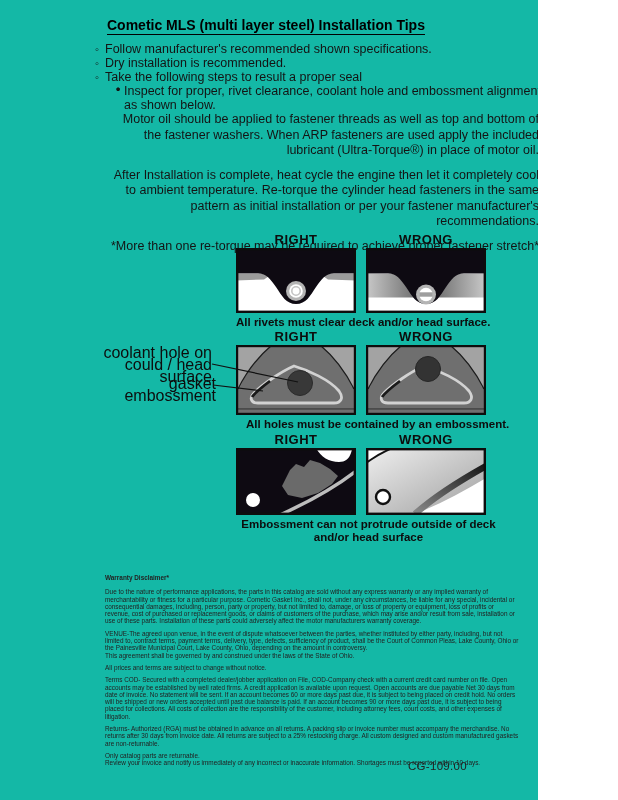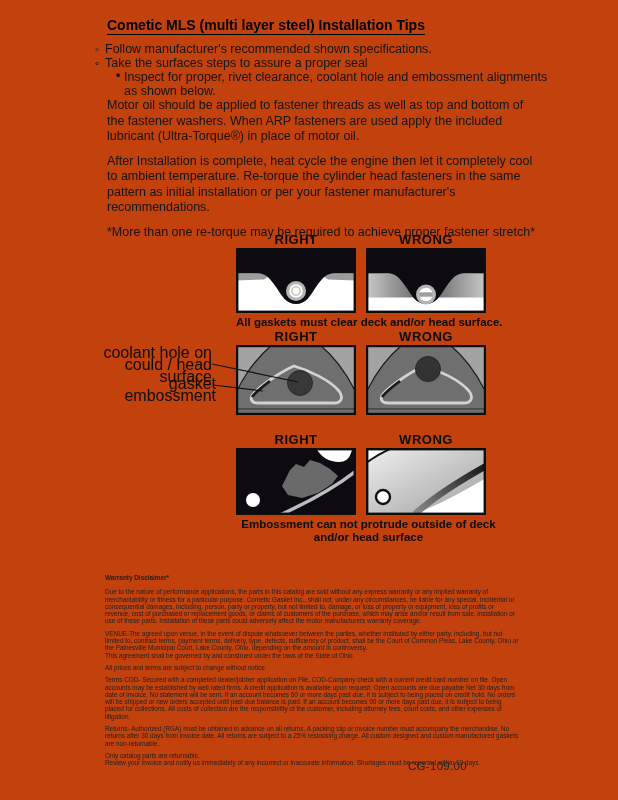--- a/index.html
+++ b/index.html
@@ -1,19 +1,19 @@
 <!DOCTYPE html>
 <html><head>
 <meta charset="utf-8">
 <style>
   html,body{margin:0;padding:0;background:#ffffff;}
   .page{
     position:relative;
-    width:618px;height:800px;
-    background:#c2410c;
+    width:538px;height:800px;
+    background:#14b8a6;
     font-family:"Liberation Sans", sans-serif;
     color:#111;
     overflow:hidden;
   }
   
   .content-top{position:absolute;left:95px;top:16px;width:455px;}
   .doc-title{
     display:inline-block;
     margin:0 0 7px 12px;
     font-size:14px;font-weight:bold;color:#000;
@@ -24,21 +24,21 @@
   }
   .bullet{padding-left:10px;}
   .bullet .marker{position:absolute;left:0;top:0;font-size:11px;}
   .sub-bullet{padding-left:29px;}
   .sub-bullet .marker{position:absolute;left:21px;top:-1px;font-size:12px;}
   .diesel-heading{
     margin:14px 0 6px 12px;font-size:12.5px;font-weight:bold;color:#000;
   }
   .para{
     margin:0 0 9px 12px;width:432px;
-    font-size:12.5px;line-height:15.5px;color:#141414;
+    font-size:12.5px;line-height:15.5px;color:#141414;text-align:right;
   }
   
   .fig{position:absolute;left:236px;width:252px;}
   .fig-labels{display:flex;width:250px;margin-bottom:1px;}
   .fig-labels span{
     width:120px;text-align:center;font-size:13px;font-weight:700;
     letter-spacing:.5px;color:#0d0d0d;
   }
   .fig-labels span + span{margin-left:10px;}
   .fig-boxes{display:flex;}
@@ -75,24 +75,25 @@
 
   <div class="content-top">
     <h1 class="doc-title">Cometic MLS (multi layer steel) Installation Tips</h1>
 
     <div class="bullet">
       <span class="marker">◦</span>
       <span>Follow manufacturer's recommended shown specifications.</span>
     </div>
     <div class="bullet">
       <span class="marker">◦</span>
+      <span>Dry installation is recommended.</span>
     </div>
     <div class="bullet">
       <span class="marker">◦</span>
-      <span>Take the surfaces steps to assure a proper seal</span>
+      <span>Take the following steps to result a proper seal</span>
     </div>
     <div class="sub-bullet">
       <span class="marker">•</span>
     </div>
     <div class="sub-bullet">
       <span class="marker">•</span>
       <span>Inspect for proper, rivet clearance, coolant hole and embossment alignments as shown below.</span>
     </div>
 
     <p class="para">Motor oil should be applied to fastener threads as well as top and bottom of the fastener washers. When ARP fasteners are used apply the included lubricant (Ultra-Torque®) in place of motor oil.</p>
@@ -132,21 +133,21 @@
         <rect x="0" y="0" width="120" height="65" fill="#ffffff"></rect>
         <polygon points="0,26 30,26 46,43 50,49.5 0,49.5" fill="url(#f1wl)"></polygon>
         <polygon points="120,26 90,26 74,43 70,49.5 120,49.5" fill="url(#f1wr)"></polygon>
         <path d="M0,0 H120 V25.5 H98 C89,25.5 86,31 80,39 C74,48 70,56 60,56 C50,56 46,48 40,39 C34,31 31,25.5 22,25.5 H0 Z" fill="#0e0a12"></path>
         <circle cx="60" cy="46.5" r="10" fill="#b4b4b4"></circle>
         <circle cx="60" cy="46.5" r="6.8" fill="#ffffff"></circle>
         <rect x="53.2" y="44.3" width="13.6" height="4.4" fill="#9e9e9e"></rect>
         <rect x="1.2" y="1.2" width="117.6" height="62.6" fill="none" stroke="#0d0d0d" stroke-width="2.4"></rect>
       </svg>
     </div>
-    <div class="fig-caption">All gaskets must clear deck and/or head surface.</div>
+    <div class="fig-caption">All rivets must clear deck and/or head surface.</div>
   </div>
 
   <div class="fig" style="top:329px">
     <div class="fig-labels">
       <span>RIGHT</span>
       <span>WRONG</span>
     </div>
     <div class="fig-boxes">
 
       <svg width="120" height="70" viewBox="0 0 120 70">
@@ -168,20 +169,21 @@
         <path d="M120,0 H84 C96,10 108,24 116,42 L120,44 Z" fill="#a3a3a3"></path>
         <path d="M36,0 C24,10 12,24 2,44" stroke="#1c1c1c" stroke-width="1.3" fill="none"></path>
         <path d="M84,0 C96,10 108,24 118,44" stroke="#1c1c1c" stroke-width="1.3" fill="none"></path>
         <rect x="0" y="63" width="120" height="1.8" fill="#4b4b4b"></rect>
         <path d="M58,21 C44,27 26,40 18,48 C13,53 15,58 22,58 L98,58 C105,58 108,53 103,46 C94,35 72,25 58,21 Z" fill="none" stroke="#d2d2d2" stroke-width="2.8" stroke-linejoin="round"></path>
         <path d="M34,36 C26,42 19,48 16,52" stroke="#191919" stroke-width="2.8" fill="none"></path>
         <circle cx="62" cy="24" r="12.5" fill="#333333" stroke="#262626" stroke-width="1"></circle>
         <rect x="1.1" y="1.1" width="117.8" height="67.8" fill="none" stroke="#0d0d0d" stroke-width="2.2"></rect>
       </svg>
     </div>
+    <div class="fig-caption fig2-caption-indent">All holes must be contained by an embossment.</div>
   </div>
 
   <div class="fig2-annotation" style="left:100px;top:347px">
     <div>coolant hole on</div>
     <div>could / head surface</div>
   </div>
   <div class="fig2-annotation" style="left:104px;top:378px">
     <div>gasket embossment</div>
   </div>
   <svg class="fig2-pointers" width="92" height="46" viewBox="0 0 92 46">

